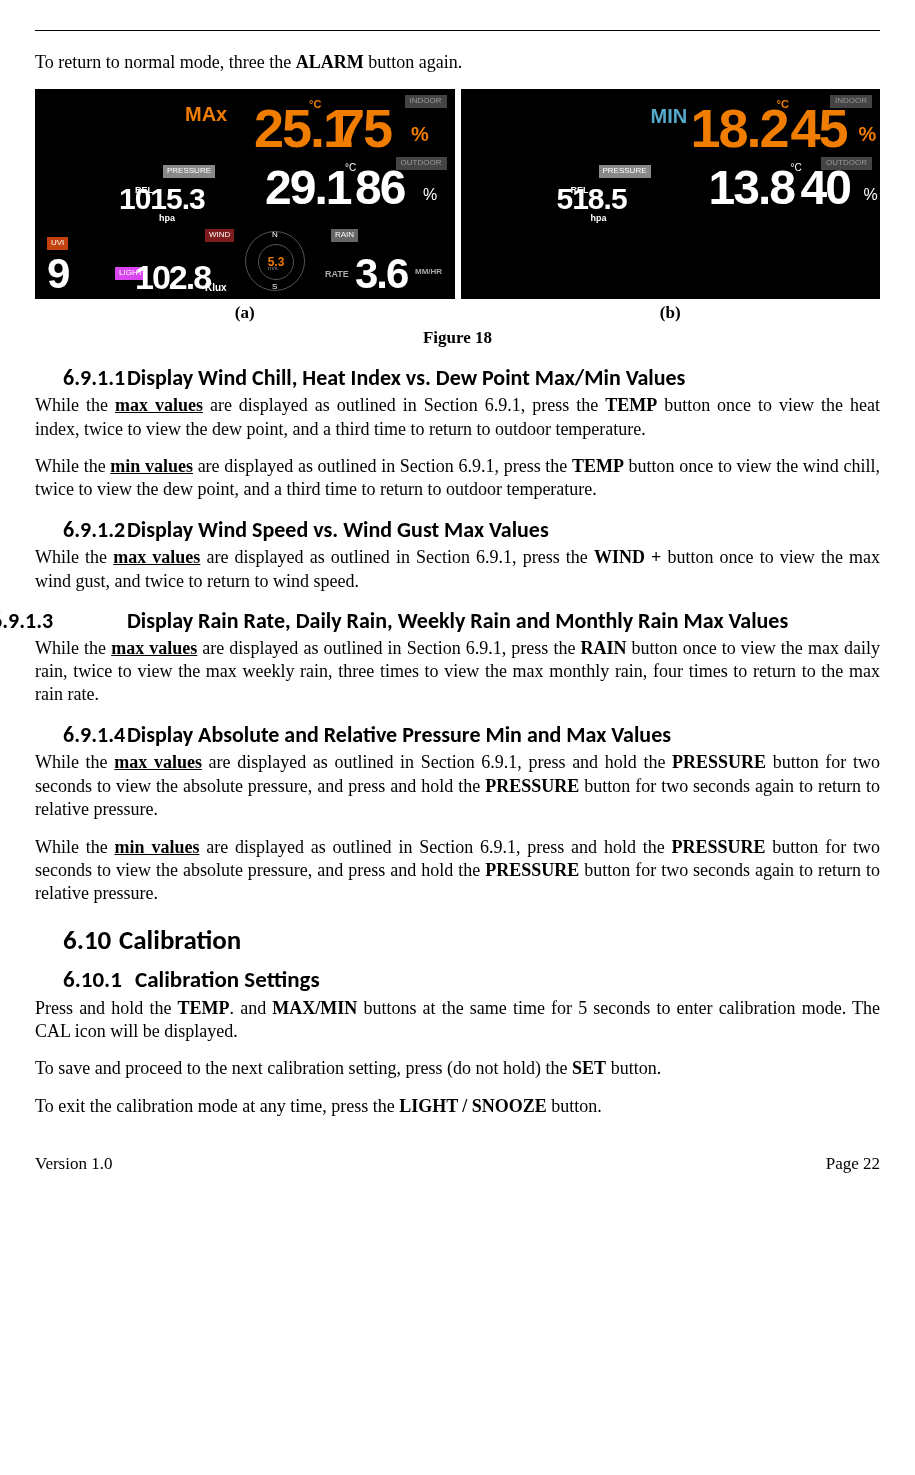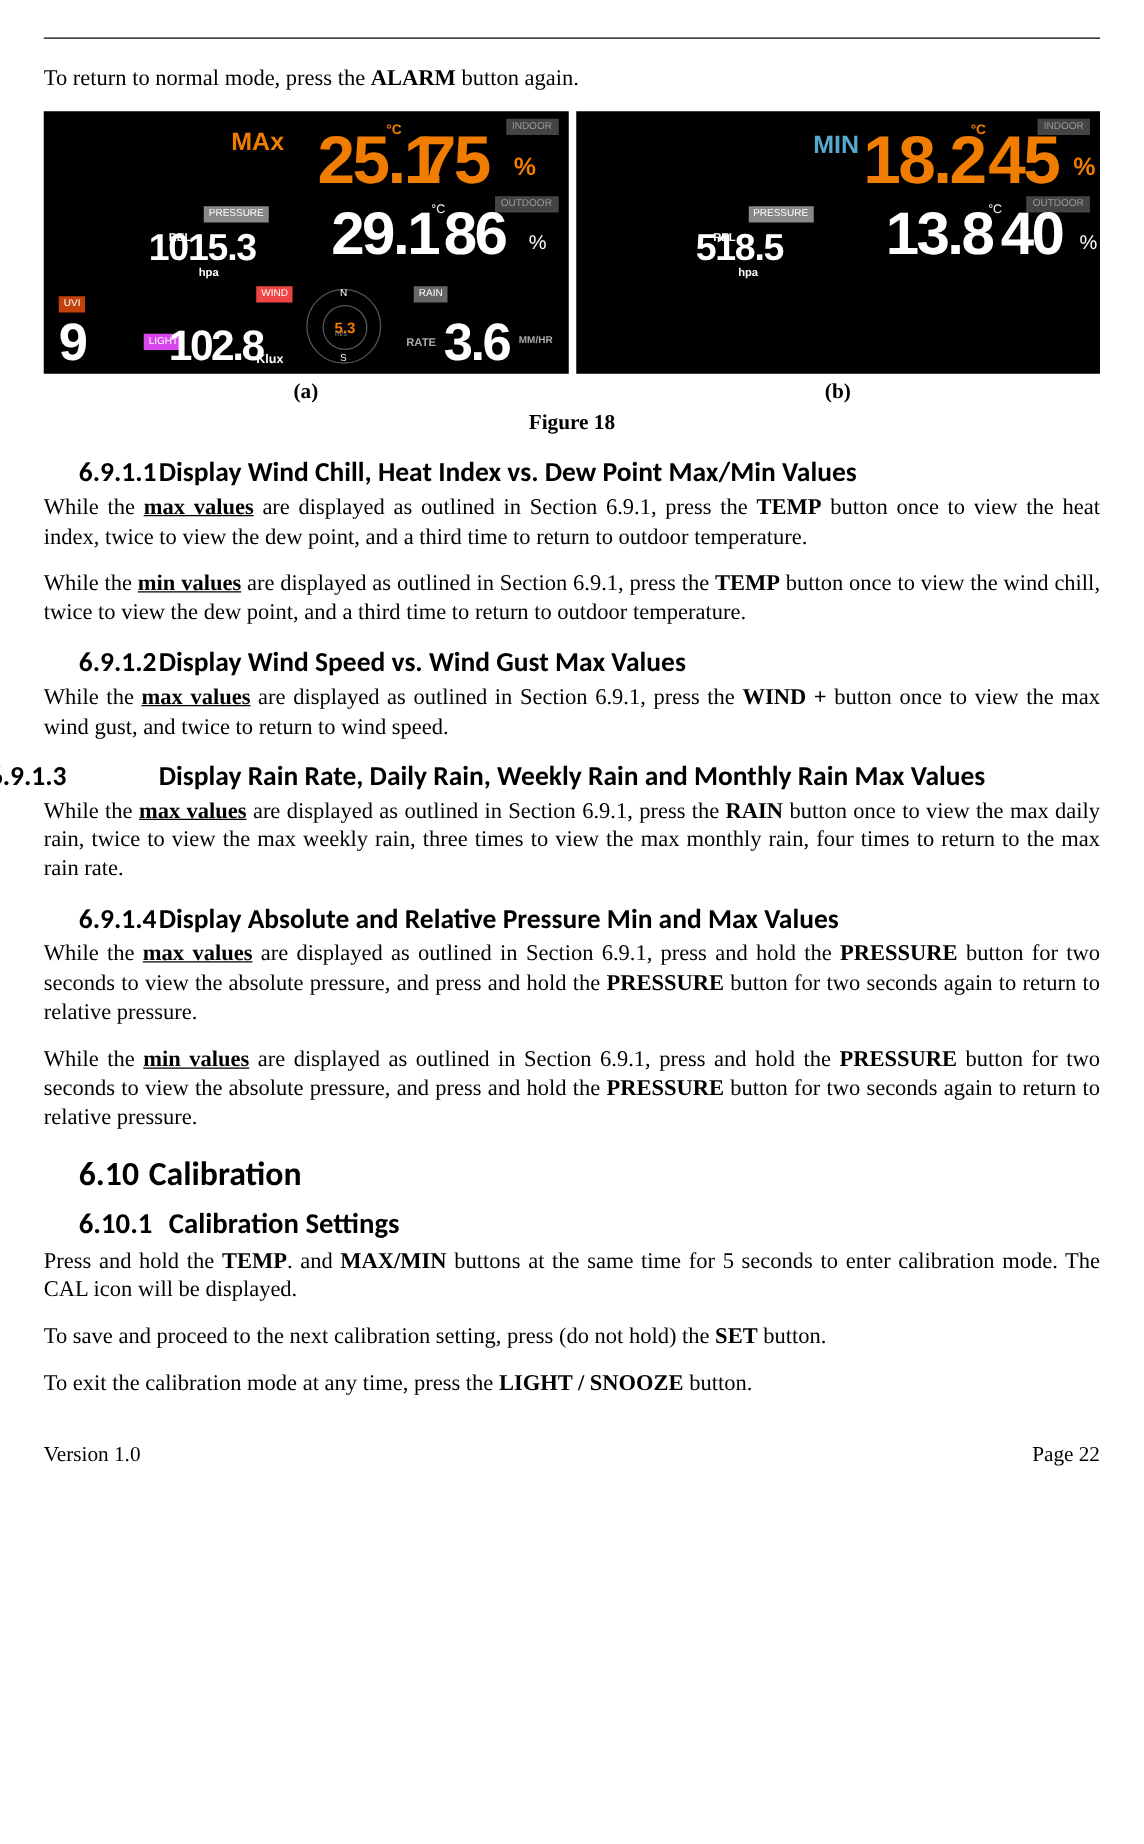--- a/index.html
+++ b/index.html
@@ -206,42 +206,42 @@
     .db-otemp-deg { position:absolute; left:330px; top:72px; font-size:10px; color:#fff; }
     .db-ohum { position:absolute; left:340px; top:68px; font-size:48px; color:#fff; }
     .db-ohum-pct { position:absolute; left:403px; top:96px; font-size:16px; color:#fff; }
   </style>
 </head>
 <body>
 
 <hr class="hr-top">
 
 <p class="intro">
-  <span>To return to normal mode, press the </span><span class="bold">ALARM</span><span> button again.</span>
+  <span>To return to normal mode, three the </span><span class="bold">ALARM</span><span> button again.</span>
 </p>
 
 <div class="figures">
   <div class="fig">
     <div class="display">
       <span class="orange da-maxmin">MAx</span>
       <span class="orange seg da-temp">25.1</span>
       <span class="orange da-degc">°C</span>
       <span class="orange seg da-hum">75</span>
       <span class="orange da-pct">%</span>
       <span class="lbl-dark da-indoor">INDOOR</span>
       <span class="lbl-dark da-outdoor">OUTDOOR</span>
       <span class="lbl-white da-rel-lbl">REL</span>
       <span class="lbl-tag da-pressure-lbl">PRESSURE</span>
       <span class="lbl-white da-hpa">hpa</span>
       <span class="seg da-pres">1015.3</span>
       <span class="seg da-otemp">29.1</span>
       <span class="da-otemp-deg">°C</span>
       <span class="seg da-ohum">86</span>
       <span class="da-ohum-pct">%</span>
-      <span class="lbl-tag da-wind-lbl" style="background:#ef4444">WIND</span>
+      <span class="lbl-tag da-wind-lbl" style="background:#7f1d1d">WIND</span>
       <span class="lbl-tag da-rain-lbl" style="background:#666">RAIN</span>
       <div class="compass">
         <span class="n">N</span>
         <span class="s">S</span>
         <div class="compass-inner">
           <span>5.3</span>
         </div>
         <span class="ms">m/s</span>
       </div>
       <span class="lbl-tag da-uvi-lbl" style="background:#c2410c">UVI</span>

